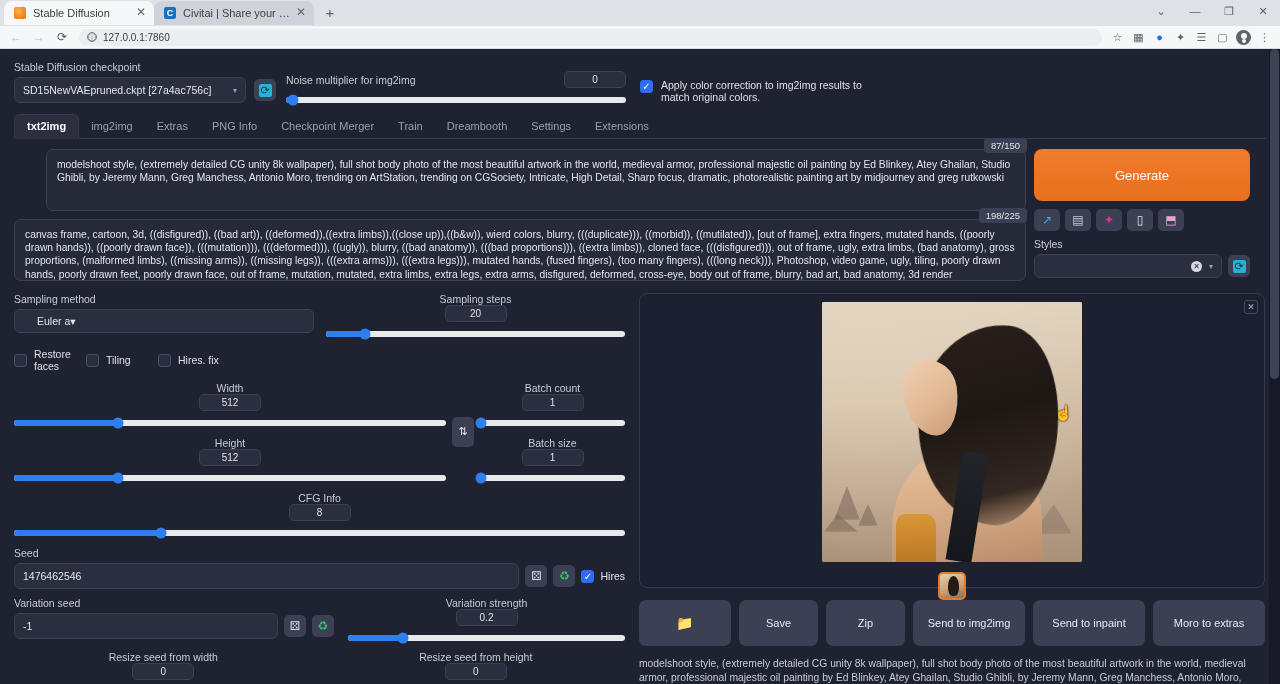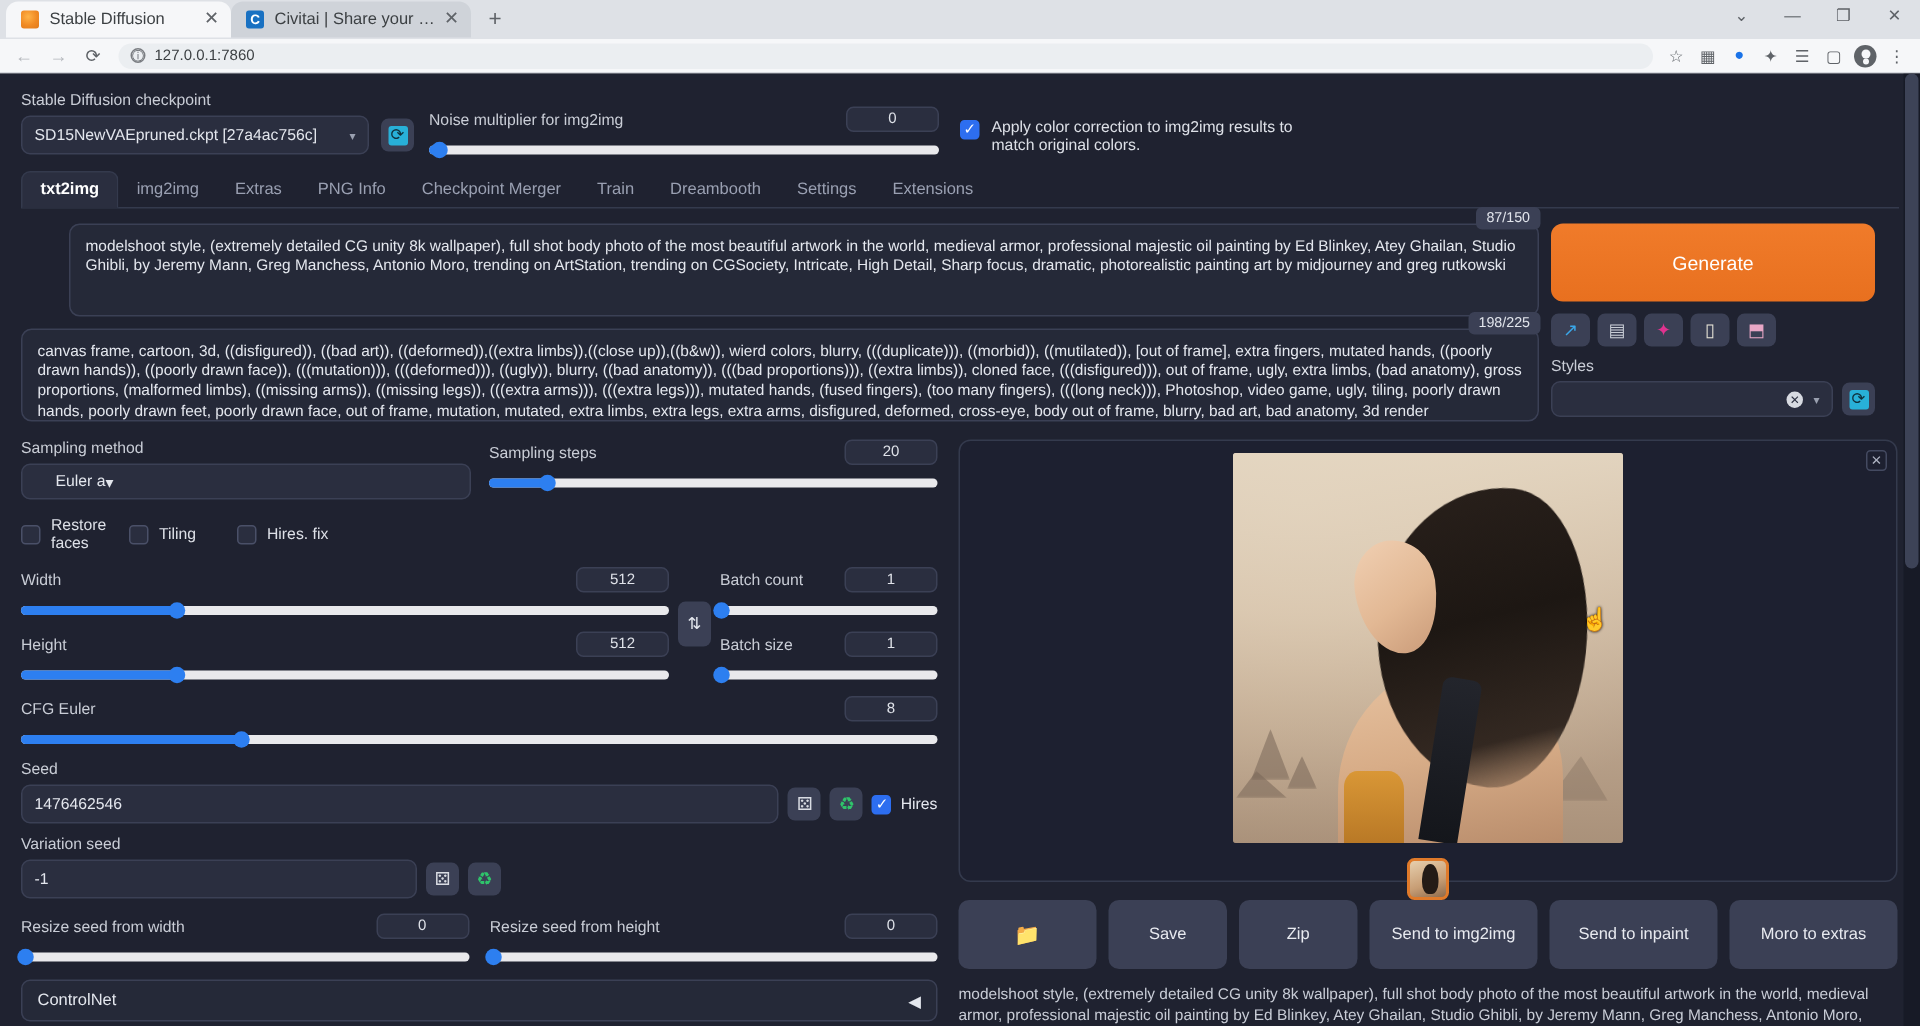--- a/index.html
+++ b/index.html
@@ -367,21 +367,21 @@
     text-align: center;
   }
   .sm-caret { font-size: 8px; color: #9aa0b0; }
 
   
   .main-split { display: flex; gap: 0; margin-top: 12px; }
   .left-col { width: 625px; flex: 0 0 auto; padding-right: 14px; }
   .right-col { width: 626px; flex: 0 0 auto; }
 
   .row2 { display: flex; gap: 14px; }
-  .lbl-row { display: flex; justify-content: space-between; align-items: center; }
+  .lbl-row { display: flex; justify-content: space-between; align-items: center; flex-direction: column; }
 
   .samp-top { display: flex; gap: 12px; }
   .samp-left { width: 300px; }
   .samp-right { flex: 1 1 auto; }
   .sel-tall {
     height: 24px;
     background: #2a2e3f;
     border: 1px solid #3b4055;
     border-radius: 6px;
     display: flex; align-items: center;
@@ -797,21 +797,21 @@
                 <div class="slider">
                   <div class="fill" style="width:1%"></div>
                   <div class="knob" style="left:1%"></div>
                 </div>
               </div>
             </div>
           </div>
 
           <div style="margin-top:11px">
             <div class="lbl-row">
-              <span class="field-label" style="margin-bottom:0">CFG Euler</span>
+              <span class="field-label" style="margin-bottom:0">CFG Info</span>
               <div class="num-box">8</div>
             </div>
             <div class="slider">
               <div class="fill" style="width:24%"></div>
               <div class="knob" style="left:24%"></div>
             </div>
           </div>
 
           <div style="margin-top:11px">
             <span class="field-label" style="margin-bottom:0">Seed</span>
@@ -838,20 +838,30 @@
               <div class="seedrow">
                 <div class="text-input">
                   <span>-1</span>
                 </div>
                 <div class="icon-btn">
                     <span class="dice">⚄</span>
                   </div>
                 <div class="icon-btn">
                     <span class="recycle">♻</span>
                   </div>
+              </div>
+            </div>
+            <div style="flex:1 1 auto">
+              <div class="lbl-row">
+                <span class="field-label" style="margin-bottom:0">Variation strength</span>
+                <div class="num-box">0.2</div>
+              </div>
+              <div class="slider">
+                <div class="fill" style="width:20%"></div>
+                <div class="knob" style="left:20%"></div>
               </div>
             </div>
           </div>
 
           <div class="row2" style="margin-top:10px">
             <div style="flex:1 1 0">
               <div class="lbl-row">
                 <span class="field-label" style="margin-bottom:0">Resize seed from width</span>
                 <div class="num-box">0</div>
               </div>

